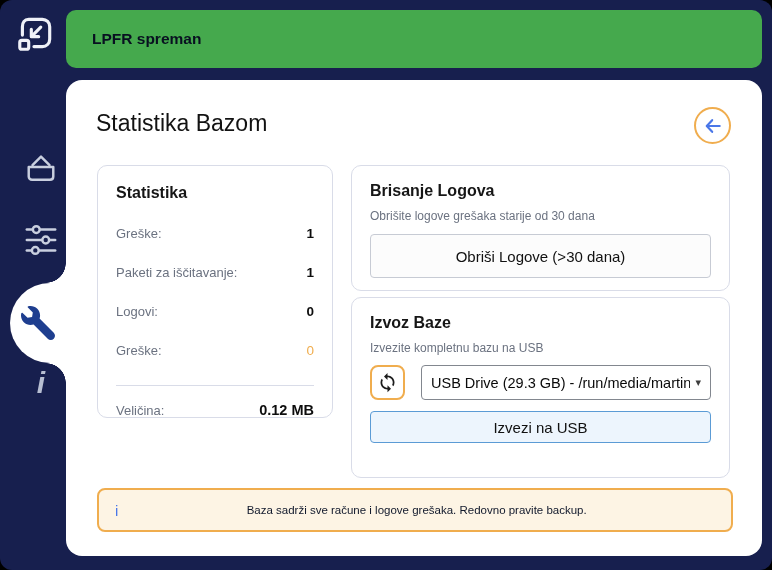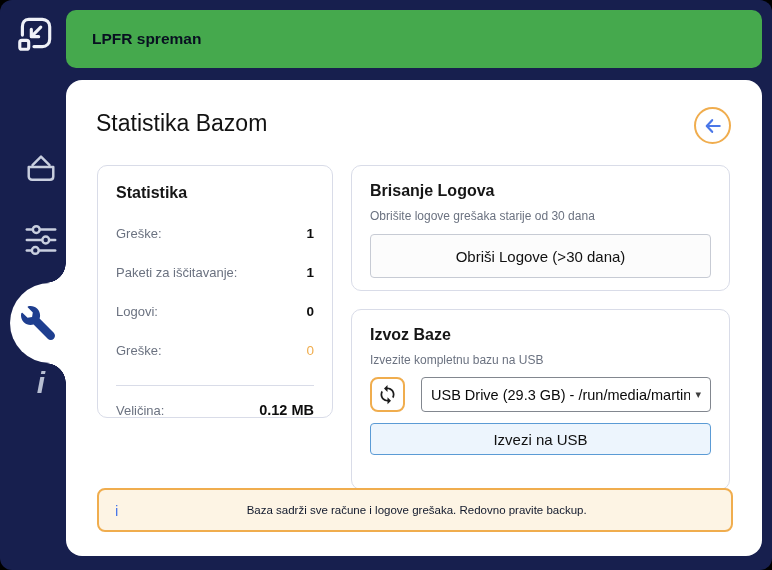--- a/index.html
+++ b/index.html
@@ -51,21 +51,21 @@
   .size-row{margin-top:16px;}
   .size-row .stat-value{font-size:14.5px;}
 
   
   .cleanup-panel{left:285px;top:85px;width:379px;height:126px;}
   .desc{color:#6B7280;font-size:12px;margin-top:9px;}
   .btn-plain{display:block;width:100%;height:44px;margin-top:11px;background:#FCFCFC;
     border:1px solid #C7CBD4;border-radius:4px;font-size:15px;color:#111;cursor:pointer;}
 
   
-  .export-panel{left:285px;top:217px;width:379px;height:181px;margin-top:12px;}
+  .export-panel{left:285px;top:217px;width:379px;height:181px;}
   .export-row{display:flex;align-items:center;gap:16px;margin-top:10px;}
   .refresh-btn{width:35px;height:35px;flex:0 0 35px;border:2px solid var(--orange);border-radius:8px;
     background:#fff;display:flex;align-items:center;justify-content:center;cursor:pointer;}
   .select{flex:1;height:35px;border:1px solid #82878F;border-radius:4px;background:#fff;
     display:flex;align-items:center;padding:0 9px;cursor:pointer;min-width:0;}
   .select-text{flex:1;white-space:nowrap;overflow:hidden;font-size:14.5px;color:#0A0A0A;}
   .caret{color:#3d3d3d;font-size:11px;margin-left:5px;flex:0 0 auto;}
   .btn-export{display:block;width:100%;height:32px;margin-top:11px;background:var(--export-bg);
     border:1px solid var(--export-border);border-radius:4px;font-size:15px;color:#111;cursor:pointer;}
 

